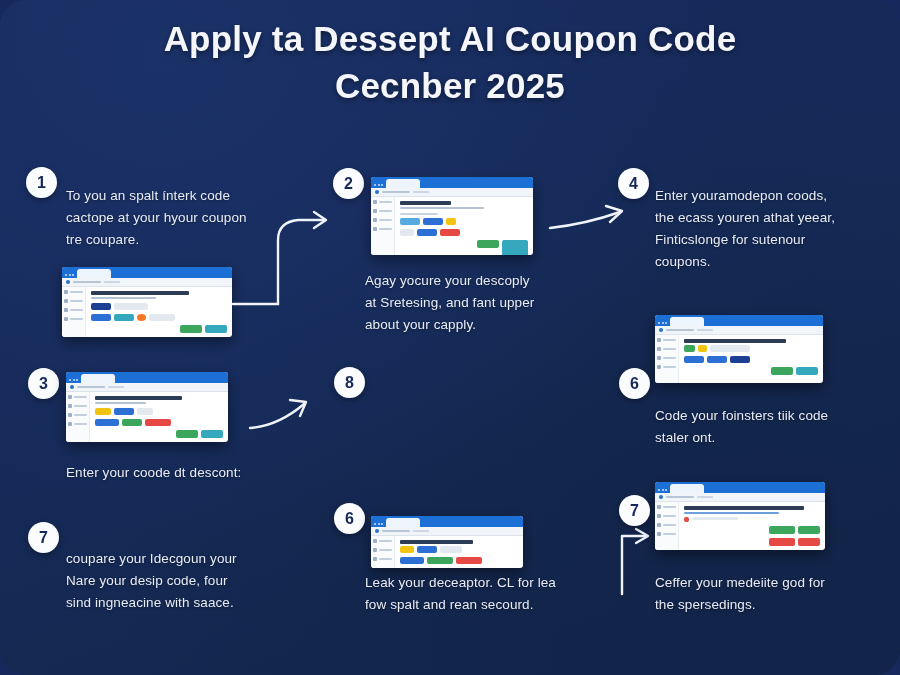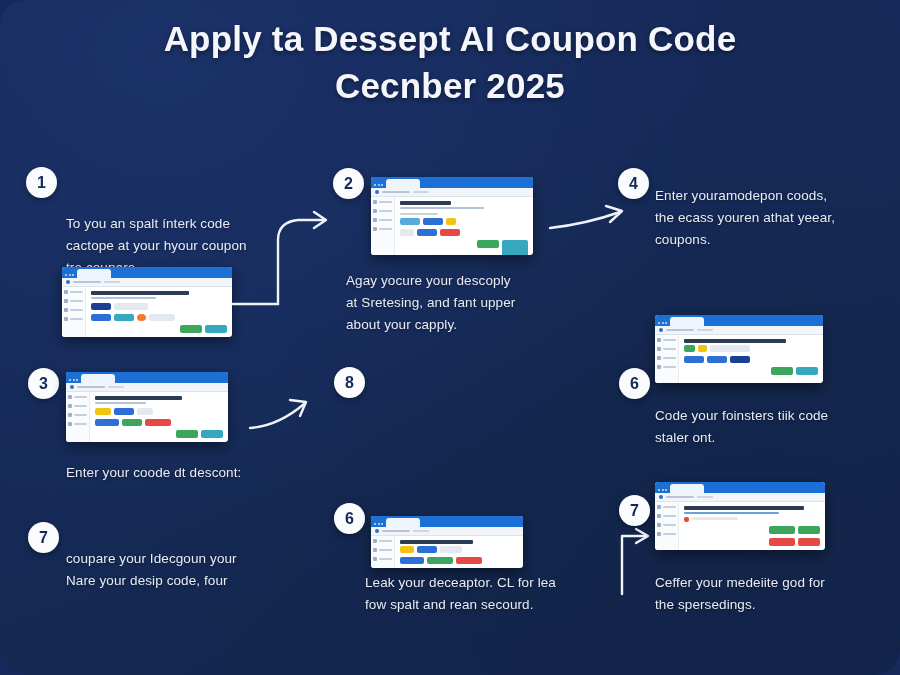--- a/index.html
+++ b/index.html
@@ -95,21 +95,21 @@
 
 <div class="canvas">
 
   <div class="title">
     <span>Apply ta Dessept AI Coupon Code</span>
     <span class="l2">Cecnber 2025</span>
   </div>
 
   <div class="step">
     <div class="badge" style="left:26px;top:167px;">1</div>
-    <div class="stext" style="left:66px;top:185px;width:200px;margin-top:28px;">
+    <div class="stext" style="left:66px;top:185px;width:200px;">
       <div>To you an spalt ínterk code</div>
       <div>cactope at your hyour coupon</div>
       <div>tre coupare.</div>
     </div>
     <div class="shot" style="left:62px;top:267px;width:170px;height:70px;">
       <div class="chrome">
           <span class="dots">
             <i></i>
             <i></i>
             <i></i>
@@ -218,39 +218,40 @@
               <span class="chip c-blue"></span>
               <span class="chip c-red"></span>
             </div>
           <div class="btns">
               <span class="btn c-green"></span>
               <span class="btn c-teal" style="width:26px;height:22px"></span>
             </div>
         </div>
       </div>
     </div>
-    <div class="stext" style="left:346px;top:270px;width:215px;">
+    <div class="stext" style="left:365px;top:270px;width:215px;">
       <div>Agay yocure your descoply</div>
       <div>at Sretesing, and fant upper</div>
       <div>about your capply.</div>
     </div>
   </div>
 
   <div class="arrow" style="left:548px;top:198px;">
     <svg width="90" height="44" viewBox="0 0 90 44">
       <path d="M2 30 Q38 26 72 14" fill="none" stroke="#f0f3fa" stroke-width="2.4" stroke-linecap="round"></path>
       <path d="M58 8 L74 13 L62 24" fill="none" stroke="#f0f3fa" stroke-width="2.4" stroke-linecap="round" stroke-linejoin="round"></path>
     </svg>
   </div>
 
   <div class="step">
     <div class="badge" style="left:618px;top:168px;">4</div>
     <div class="stext" style="left:655px;top:185px;width:215px;">
       <div>Enter youramodepon coods,</div>
       <div>the ecass youren athat yeear,</div>
+      <div>Finticslonge for sutenour</div>
       <div>coupons.</div>
     </div>
   </div>
 
   <div class="step">
     <div class="badge" style="left:28px;top:368px;">3</div>
     <div class="shot" style="left:66px;top:372px;width:162px;height:70px;">
       <div class="chrome">
           <span class="dots">
             <i></i>
@@ -377,20 +378,21 @@
       <div>Code your foinsters tiik code</div>
       <div>staler ont.</div>
     </div>
   </div>
 
   <div class="step">
     <div class="badge" style="left:28px;top:522px;">7</div>
     <div class="stext" style="left:66px;top:548px;width:225px;">
       <div>coupare your Idecgoun your</div>
       <div>Nare your desip code, four</div>
+      <div>sind ingneacine with saace.</div>
     </div>
   </div>
 
   <div class="step">
     <div class="badge" style="left:334px;top:503px;">6</div>
     <div class="shot" style="left:371px;top:516px;width:152px;height:52px;">
       <div class="chrome">
           <span class="dots">
             <i></i>
             <i></i>

